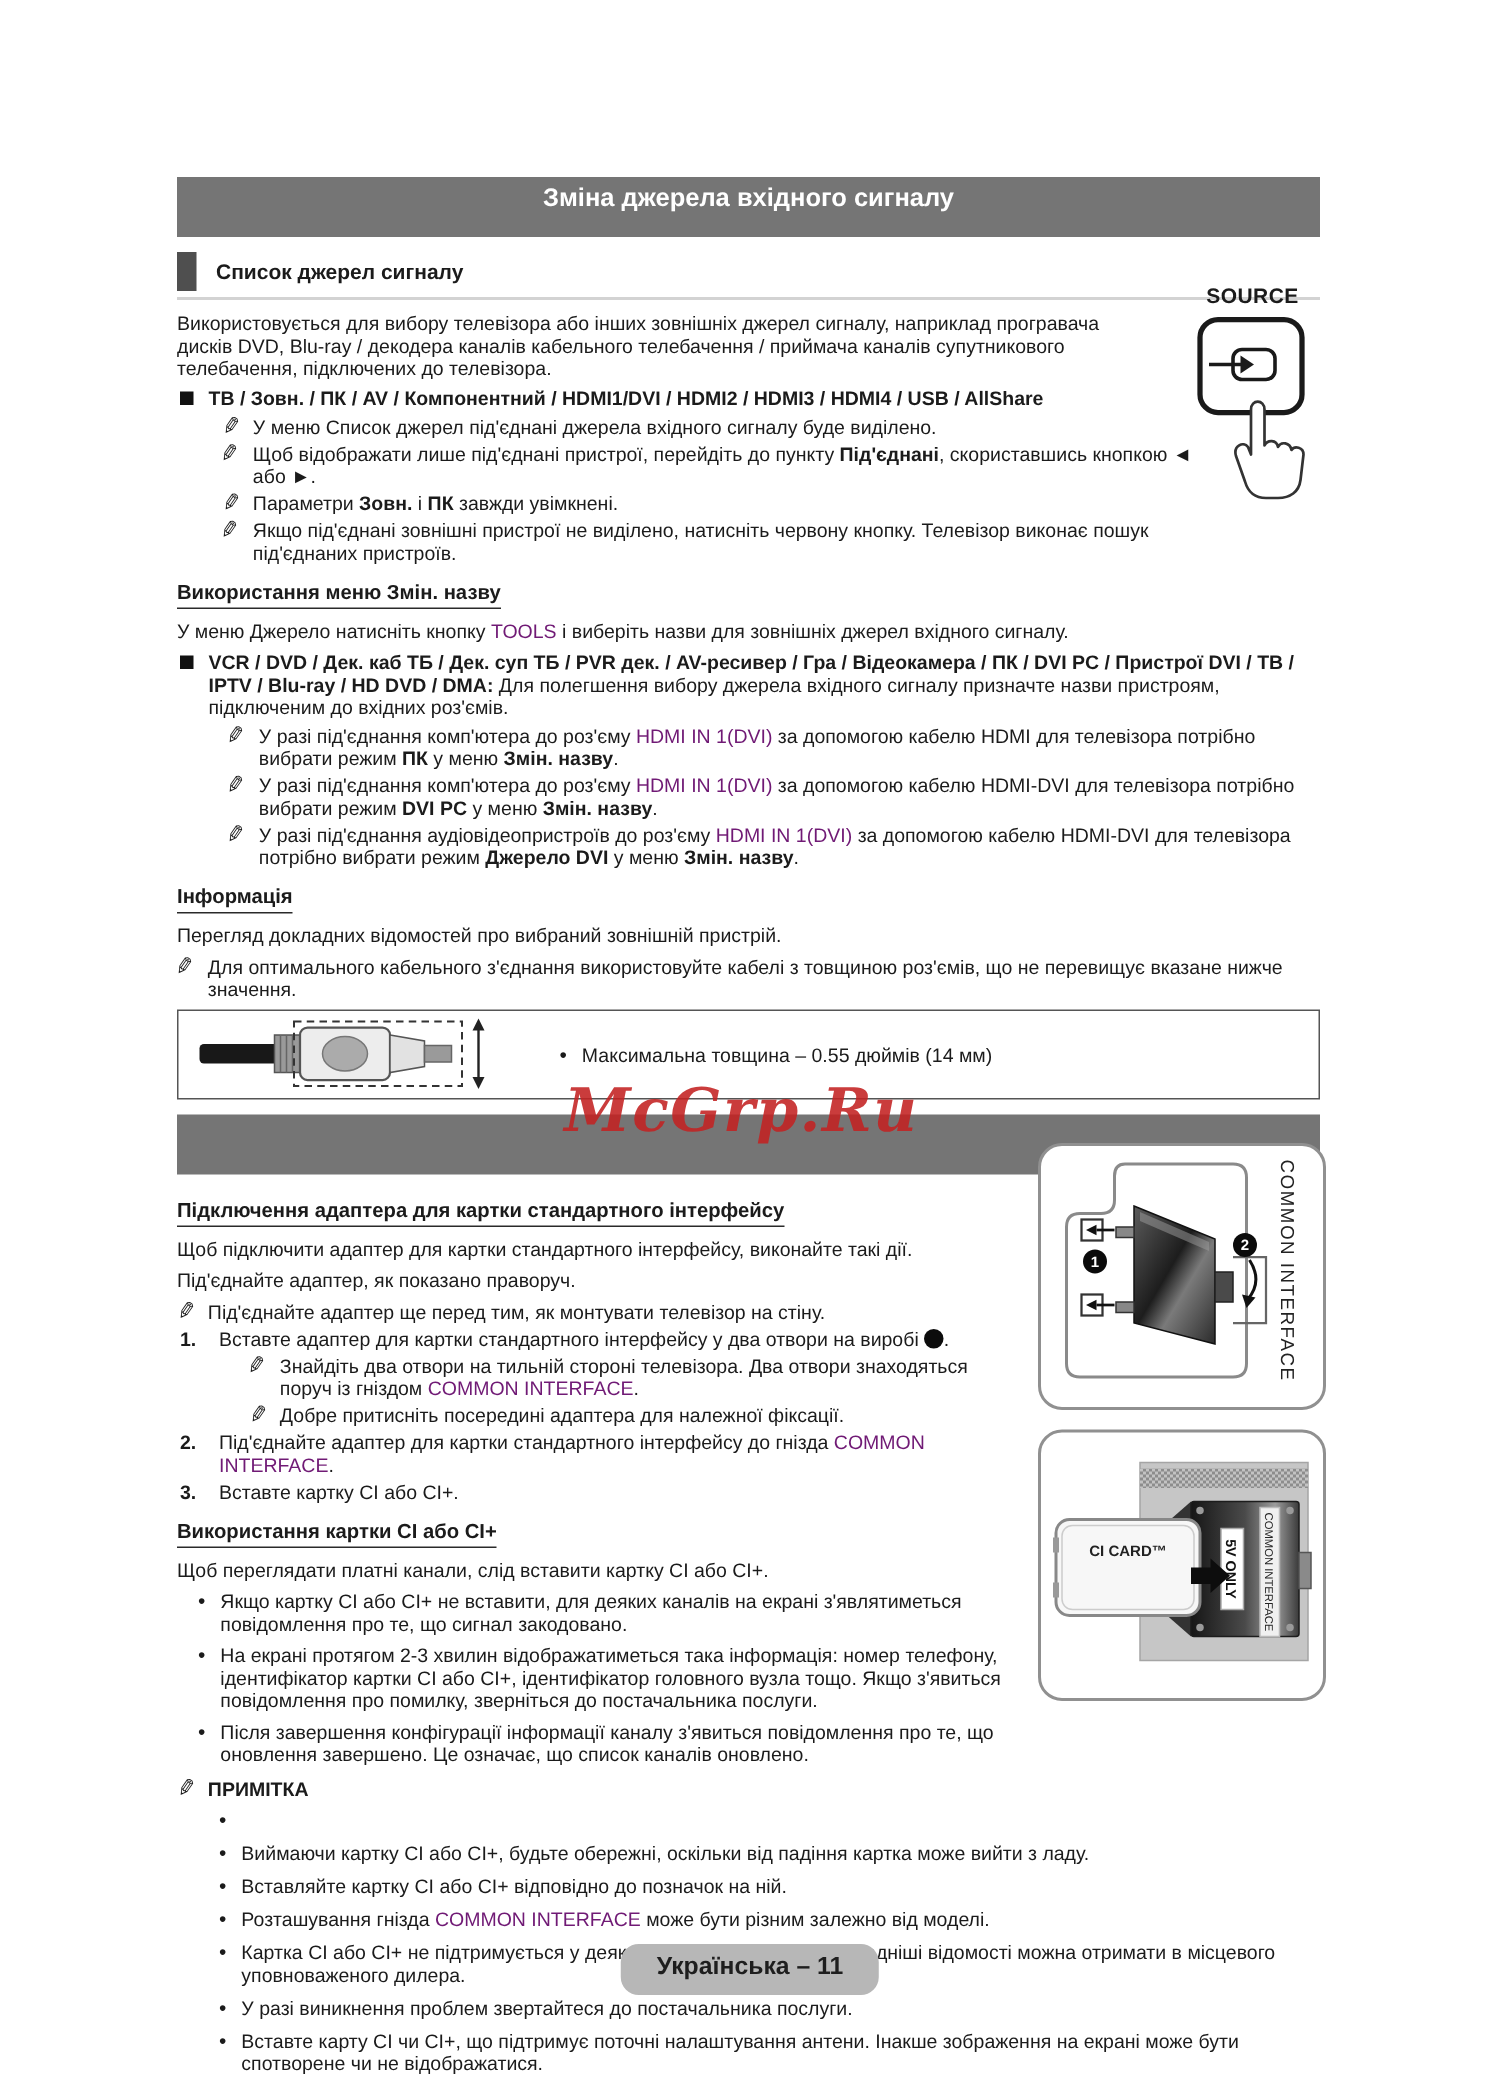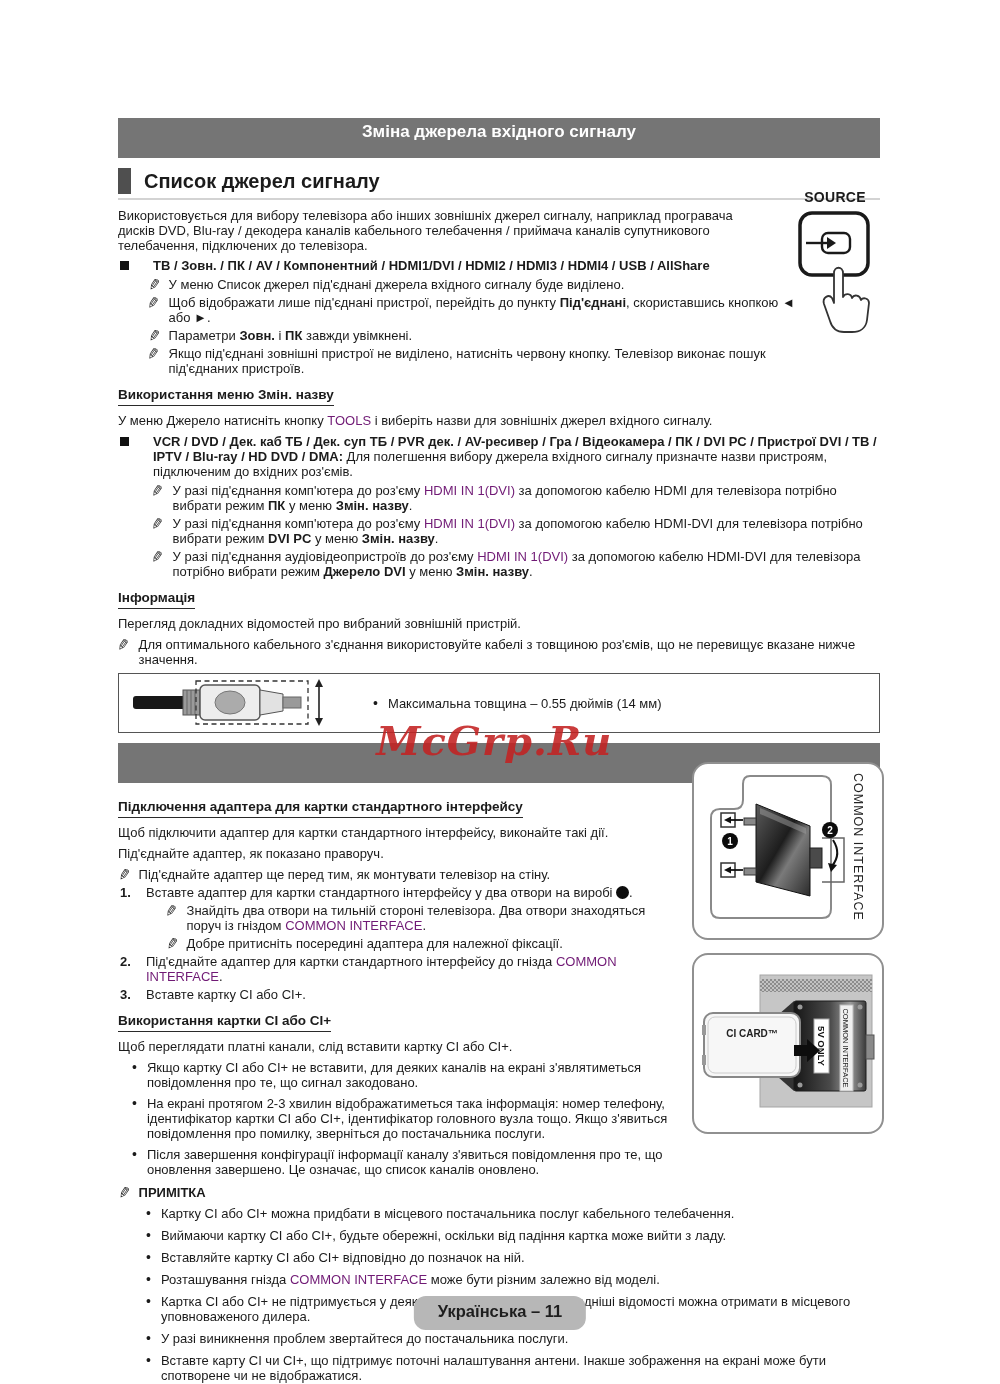--- a/index.html
+++ b/index.html
@@ -7,24 +7,24 @@
         font-family:"Liberation Sans",sans-serif;color:#1b1b1b;font-size:13px;line-height:15px;}
   .content{position:absolute;left:118px;top:118px;width:762px;}
   .band{height:40px;background:#757575;color:#fff;font-weight:bold;font-size:17px;
         line-height:28px;text-align:center;margin-bottom:10px;}
   .band2{position:relative;margin-top:8px;margin-bottom:8px;}
   .watermark{position:absolute;left:50%;top:-16px;transform:translateX(-52%);
              font-family:"DejaVu Serif",serif;font-style:italic;font-weight:bold;
              font-size:40px;color:#c32222;opacity:.88;letter-spacing:1px;pointer-events:none;}
   .sec-head{display:flex;align-items:center;gap:13px;margin:2px 0 4px 0;}
   .marker{width:13px;height:26px;background:#4f4f4f;flex:0 0 auto;}
-  .sec-title{font-size:20px;font-weight:bold;margin:0;}
+  .sec-title{font-size:14px;font-weight:bold;margin:0;}
   .rule{border-top:2px solid #d3d3d3;margin:4px 0 8px 0;}
   .intro{margin:0 115px 5px 0;}
-  .sqrow{display:flex;gap:24px;margin:4px 0 4px 2px;}
+  .sqrow{display:flex;gap:10px;margin:4px 0 4px 2px;}
   .sq{width:9px;height:9px;background:#111;margin-top:3px;flex:0 0 auto;}
   .b{font-weight:bold;}
   .gterm{color:#701a75;margin-top:12px;}
   .note{display:flex;gap:8px;margin:3px 60px 3px 30px;}
   .note.flush{margin-left:0;margin-right:0;}
   .note.ind{margin-left:34px;margin-right:0;}
   .note.lvl2{margin-left:48px;margin-right:0;}
   .pencil{flex:0 0 auto;font-size:15px;line-height:15px;transform:scaleX(-1) rotate(10deg);display:inline-block;}
   .uhead{font-weight:bold;font-size:13.5px;border-bottom:1.5px solid #2a2a2a;
          display:inline-block;padding-bottom:3px;margin:8px 0 7px 0;}
@@ -192,21 +192,20 @@
       </div>
     </div>
 
     <div class="nb-head">
       <span class="pencil">✎</span>
       <span class="b">ПРИМІТКА</span>
     </div>
     <div class="nb">
       <div class="dotrow">
           <span class="dot">•</span>
-          <span>Картку CI або CI+ можна придбати в місцевого постачальника послуг кабельного телебачення.</span>
         </div>
       <div class="dotrow">
           <span class="dot">•</span>
           <span>Виймаючи картку CI або CI+, будьте обережні, оскільки від падіння картка може вийти з ладу.</span>
         </div>
       <div class="dotrow">
           <span class="dot">•</span>
           <span>Вставляйте картку CI або CI+ відповідно до позначок на ній.</span>
         </div>
       <div class="dotrow">

